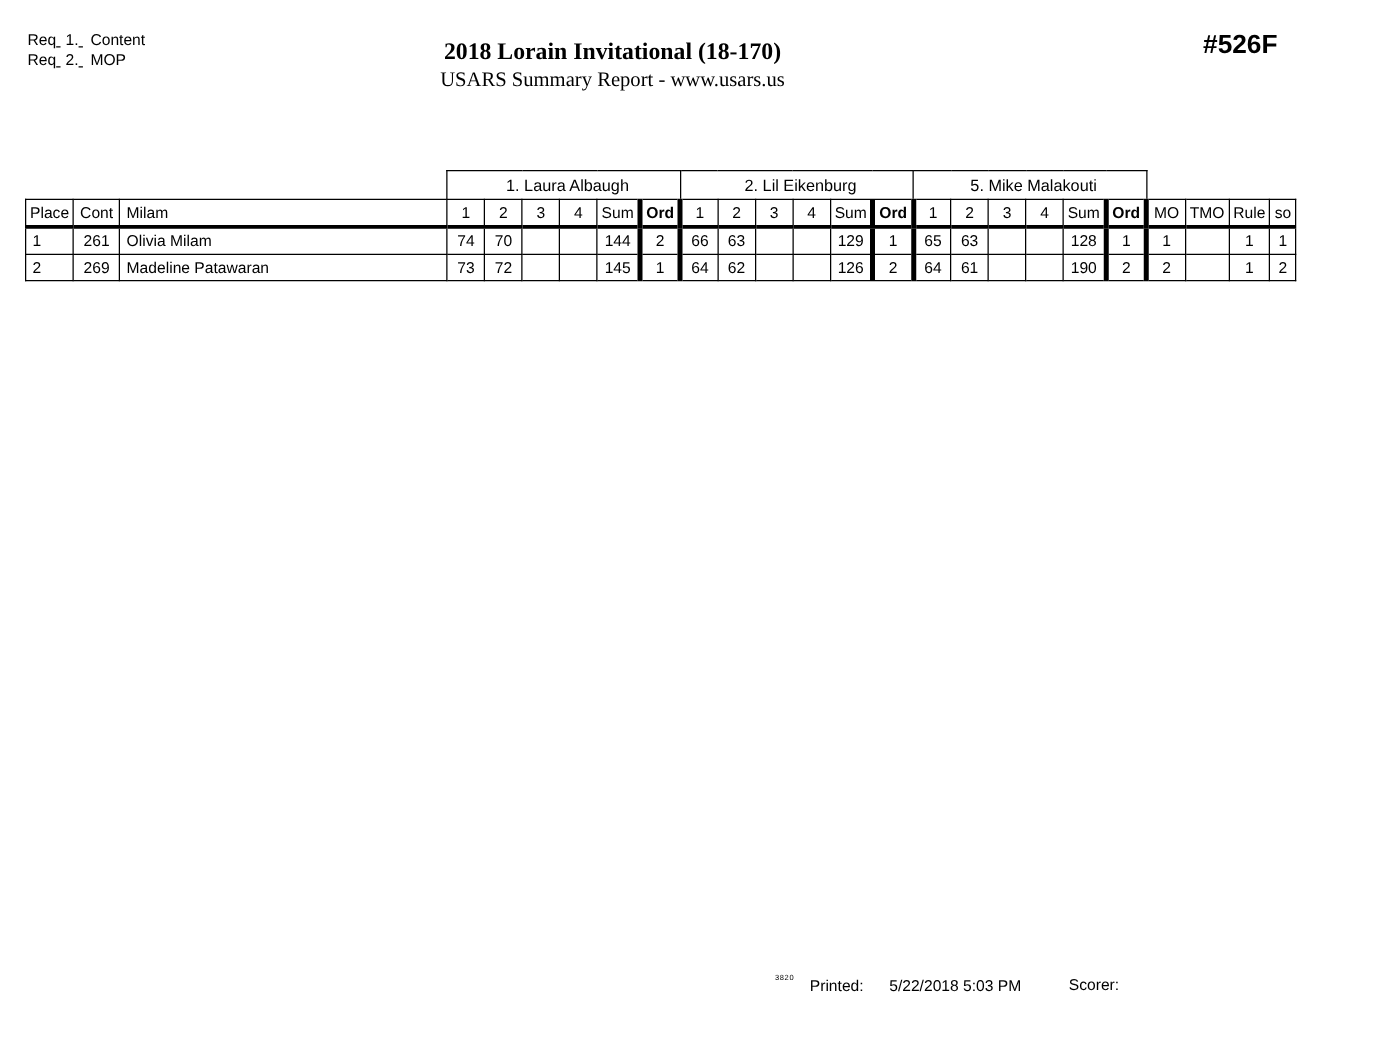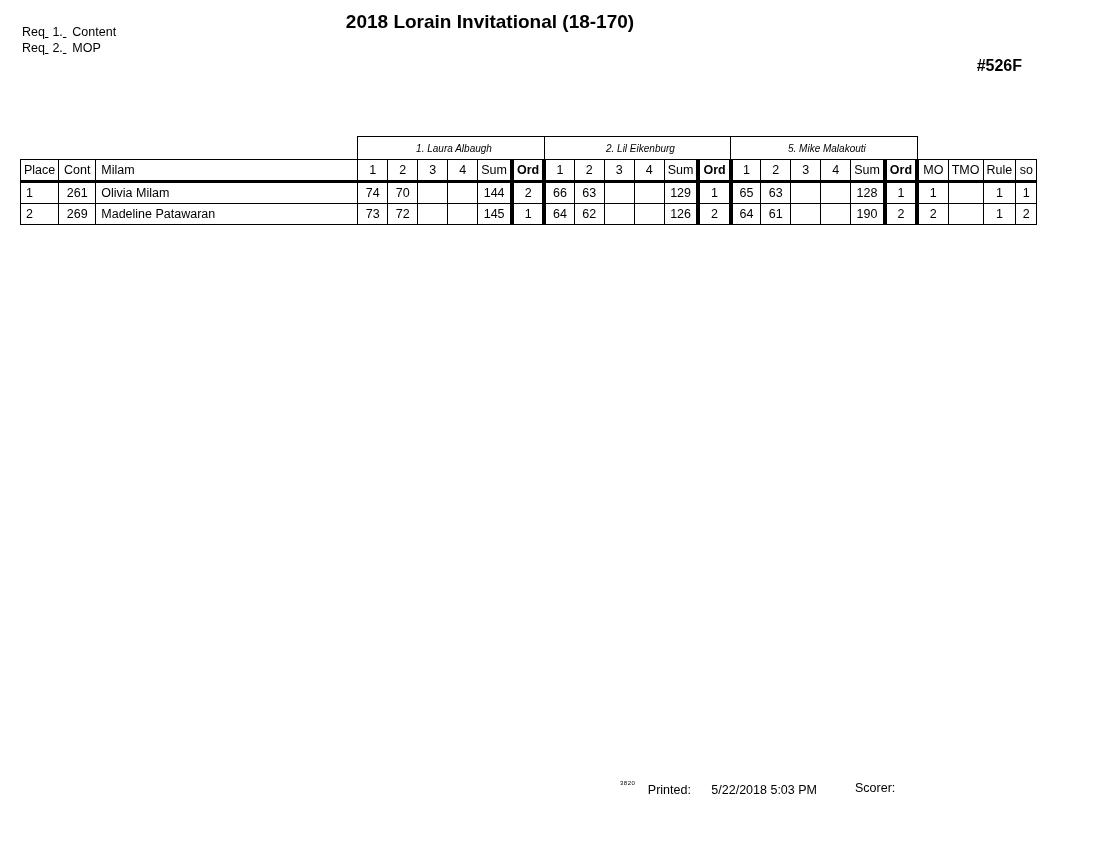--- a/index.html
+++ b/index.html
@@ -28,23 +28,24 @@
   }
   .req-line { display: block; text-decoration: underline; }
   .req-label { display: inline-block; }
   .req-num { display: inline-block; margin-left: 4px; }
   .req-text { display: inline-block; margin-left: 6px; }
 
   
   #title-block {
     position: absolute;
     left: 0;
-    top: 10px;
+    top: 30px;
     width: 980px;
     text-align: center;
+    font-family: Liberation Serif, serif;
   }
   #event-title {
     font-size: 19px;
     font-weight: bold;
     line-height: 23px;
     letter-spacing: 0px;
   }
   #event-venue {
     font-size: 16px;
     font-weight: normal;
@@ -60,24 +61,23 @@
     font-size: 16.5px;
     font-weight: normal;
     line-height: 22px;
   }
 
   
   #event-number {
     position: absolute;
     right: 78px;
     top: 24px;
-    font-size: 16px;
+    font-size: 21px;
     font-weight: bold;
     white-space: nowrap;
-    margin-top: 33px;
   }
 
   
   #results-table-wrap {
     position: absolute;
     left: 20px;
     top: 136px;
   }
   table.results {
     border-collapse: collapse;
@@ -101,23 +101,22 @@
     border: none;
     height: 22px;
     padding: 0;
     background: transparent;
   }
   td.judge-spacer { border: none !important; }
   td.judge-name-cell {
     border: 1px solid #000000 !important;
     text-align: left;
     padding-left: 6px !important;
-    font-size: 10px;
+    font-size: 13px;
     height: 22px;
-    font-style: italic;
   }
 
   
   tr.col-head td {
     height: 20px;
     border-bottom: 3px solid #000000;
   }
 
   
   tr.data-row td { height: 20px; }
@@ -191,20 +190,21 @@
   </span>
   <span class="req-line">
     <span class="req-label">Req</span>
     <span class="req-num">2.</span>
     <span class="req-text">MOP</span>
   </span>
 </div>
 
 <div id="title-block">
   <div id="event-title">2018 Lorain Invitational (18-170)</div>
+  <div id="report-source">USARS Summary Report - www.usars.us</div>
 </div>
 
 <div id="event-number">#526F</div>
 
 <div id="results-table-wrap">
 <table class="results">
   <colgroup>
     <col class="c-place">
         <col class="c-cont">
         <col class="c-name">

